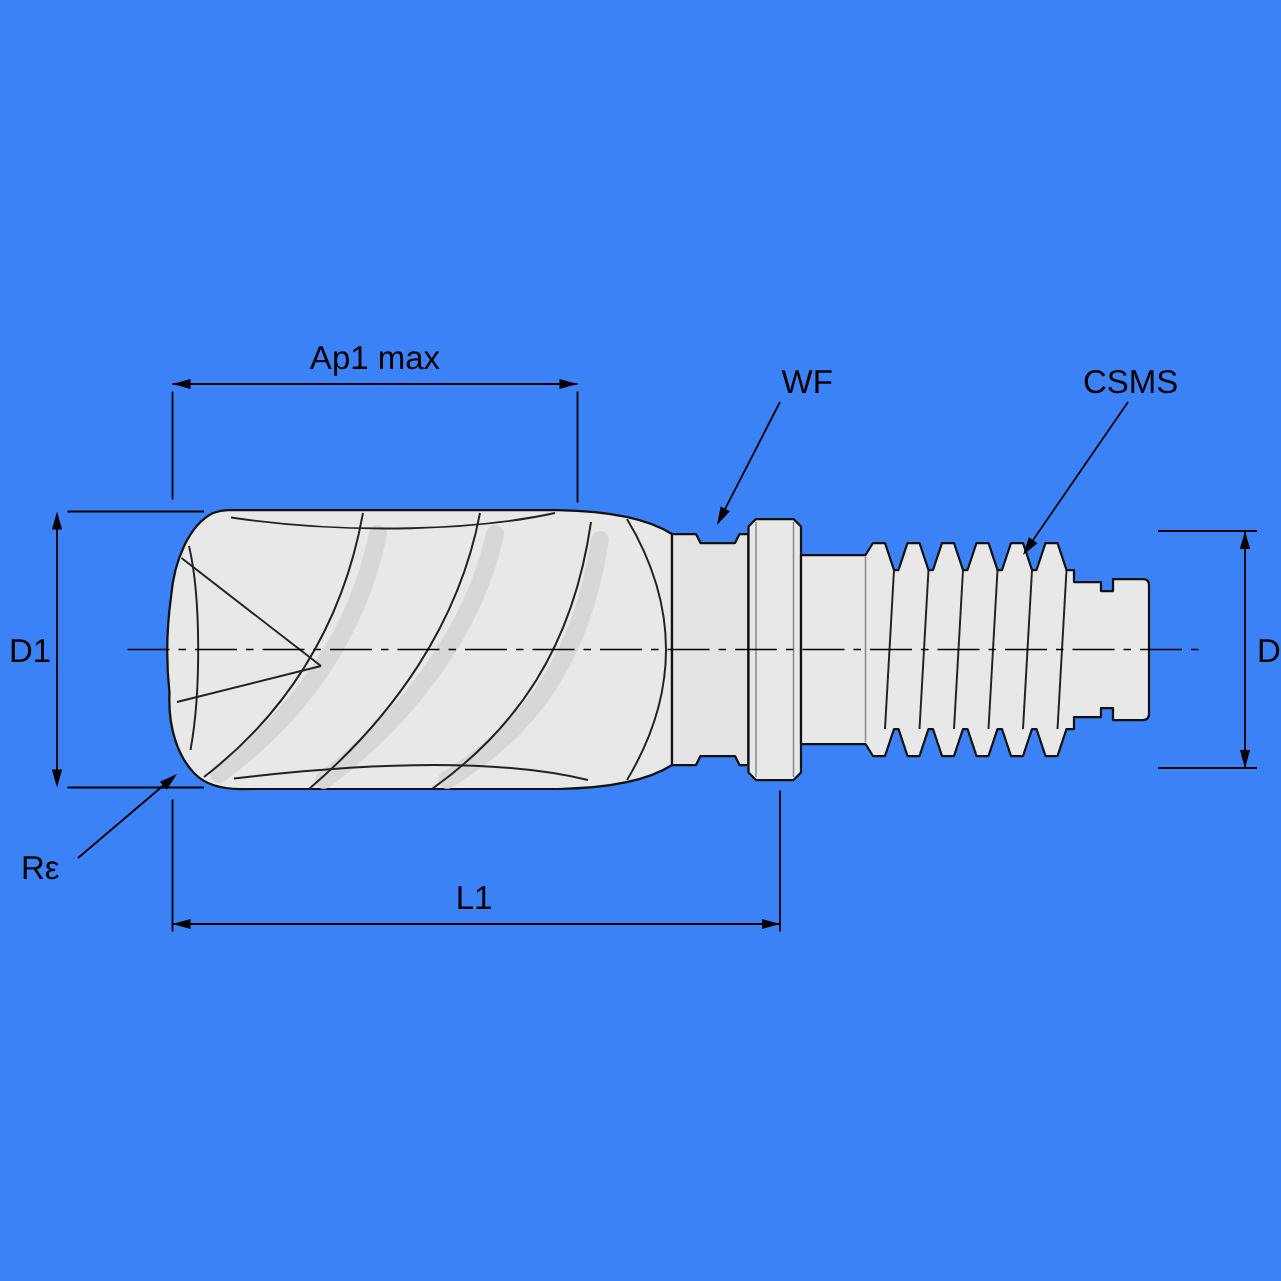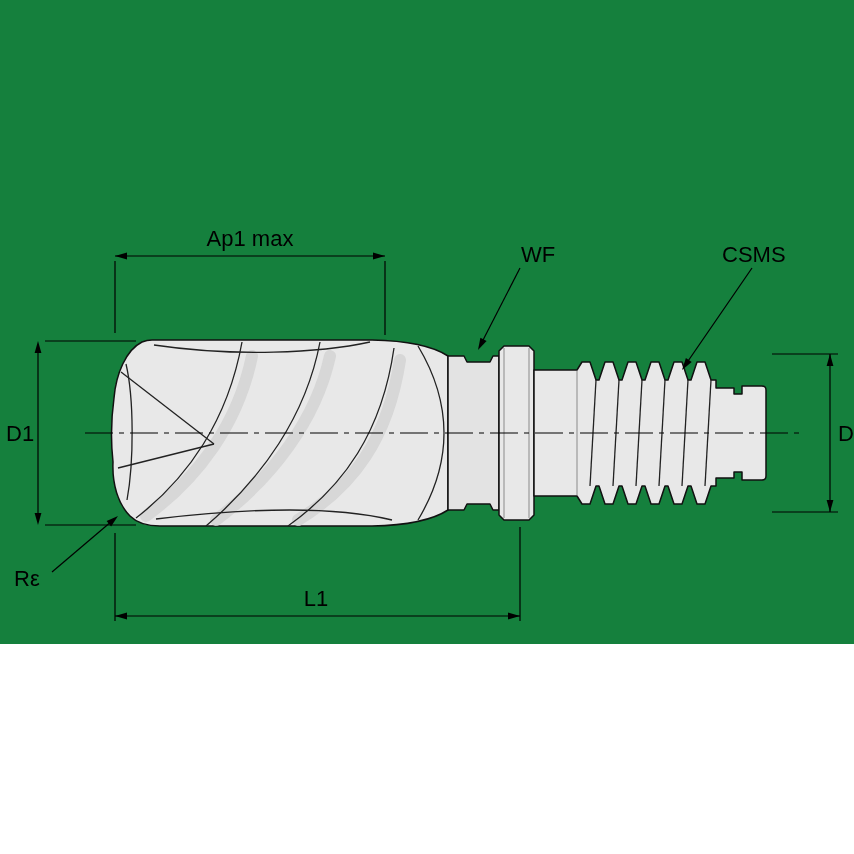--- a/index.html
+++ b/index.html
@@ -1,16 +1,16 @@
 <!DOCTYPE html>
 <html><head>
 <meta charset="utf-8">
 <style>
   html,body{margin:0;padding:0;background:#ffffff;}
-  .stage{width:854px;height:644px;position:relative;background:#15803d;overflow:hidden;}
+  .stage{width:854px;height:854px;position:relative;background:#3b82f6;overflow:hidden;}
   svg{display:block;}
   .outline{fill:#e8e8e8;stroke:#111;stroke-width:1.5;stroke-linejoin:round;}
   .outline2{fill:#e3e3e3;stroke:#111;stroke-width:1.5;stroke-linejoin:round;}
   .detail{fill:none;stroke:#222;stroke-width:1.3;}
   .detail-light{fill:none;stroke:#8a8a8a;stroke-width:1;}
   .shade{fill:none;stroke:#d2d2d2;stroke-width:12;stroke-linecap:round;opacity:.8;}
   .dim{stroke:#000;stroke-width:1.2;fill:none;}
   .dim-arrow{fill:#000;stroke:none;}
   .dim-label{font-family:"Liberation Sans","DejaVu Sans",sans-serif;font-size:22px;fill:#000;}
   .centerline{stroke:#000;stroke-width:1;stroke-dasharray:28 6 5 6;fill:none;}

